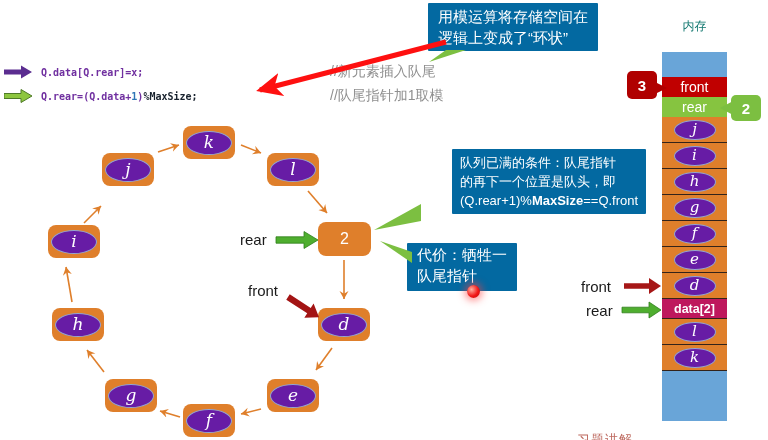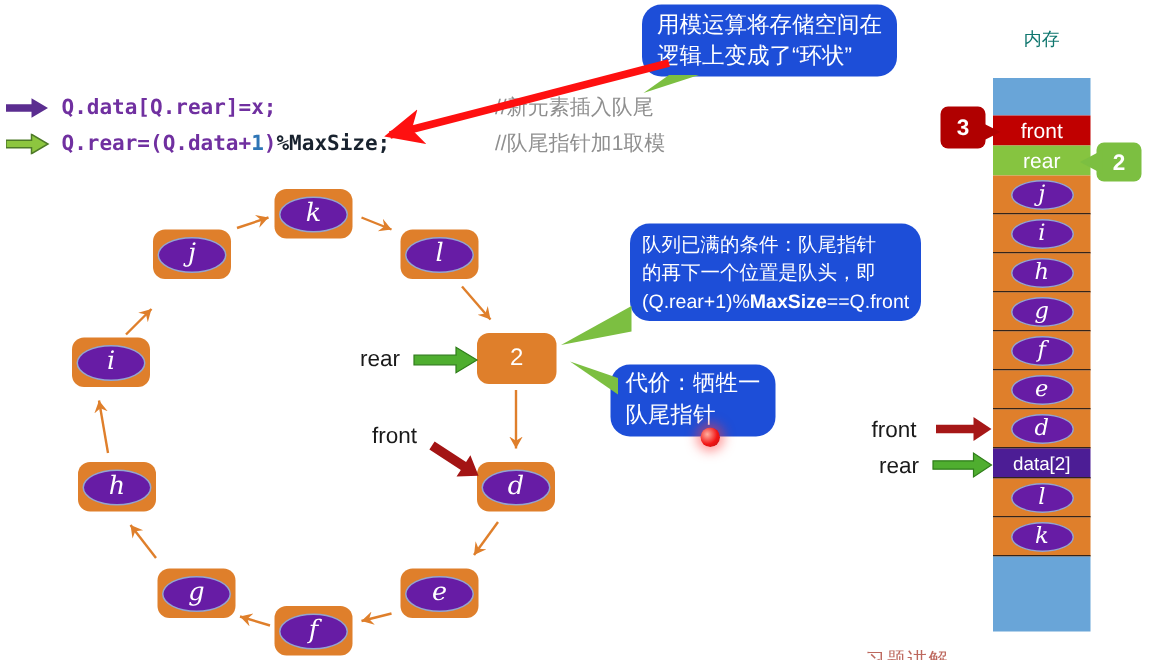--- a/index.html
+++ b/index.html
@@ -1,50 +1,50 @@
 <!DOCTYPE html>
 <html><head>
 <meta charset="utf-8">
 <style>
   html,body{margin:0;padding:0;background:#fff;}
   .canvas{position:relative;width:768px;height:440px;background:#ffffff;overflow:hidden;
           font-family:"Liberation Sans",sans-serif;}
 
   
   .code-line{position:absolute;display:flex;align-items:center;gap:7px;height:20px;}
-  .code{font-family:"DejaVu Sans Mono",monospace;font-weight:bold;font-size:14px;color:#7030A0;white-space:pre;}
+  .code{font-family:"DejaVu Sans Mono",monospace;font-weight:bold;font-size:10px;color:#7030A0;white-space:pre;}
   .code .num{color:#2E75B6;}
   .code .tail{color:#18222e;}
   .comment{position:absolute;font-size:14px;color:#8f8f8f;white-space:pre;}
 
   
-  .bubble{position:absolute;background:#1d4ed8;color:#fff;border-radius:13px;padding:3px 10px;
+  .bubble{position:absolute;background:#0369a1;color:#fff;border-radius:1px;padding:3px 10px;
           font-size:15px;line-height:21px;white-space:nowrap;}
-  .bubble.small{font-size:13px;line-height:19px;padding:4px 8px;}
+  .bubble.small{font-size:13px;line-height:19px;padding:4px 8px;margin-left:32px;}
   .bubble b{font-weight:bold;}
 
   
   .node{position:absolute;width:52px;height:33px;background:#DF7F2B;border-radius:8px;
         display:flex;align-items:center;justify-content:center;}
   .ell{width:46px;height:24px;background:#671CA5;border:1px solid #93A5D0;border-radius:50%;
        display:flex;align-items:center;justify-content:center;color:#fff;
        font-family:"DejaVu Serif",serif;font-style:italic;font-size:17px;line-height:1;padding-bottom:1px;box-sizing:border-box;}
   .box2{position:absolute;width:53px;height:34px;background:#DF7F2B;border-radius:8px;color:#fff;
         display:flex;align-items:center;justify-content:center;font-size:16px;}
   .ringlabel{position:absolute;font-size:15px;color:#1a1a1a;}
 
   
   .mem{position:absolute;left:662px;top:52px;width:65px;display:flex;flex-direction:column;}
   .mem > div{box-sizing:border-box;width:65px;display:flex;align-items:center;justify-content:center;}
   .m-blue{background:#69A5D8;}
   .m-front{height:20px;background:#C00000;color:#fff;font-size:14px;}
   .m-rear{height:20px;background:#86C440;color:#fff;font-size:14px;}
   .m-cell{height:26px;background:#DF7F2B;border-bottom:1px solid #33231a;}
   .m-cell .ell{width:42px;height:20px;font-size:15px;}
-  .m-data{height:20px;background:#4c1d95;border-bottom:1px solid #33231a;color:#fff;font-size:12.5px;}
+  .m-data{height:20px;background:#be185d;border-bottom:1px solid #33231a;color:#fff;font-size:12.5px;font-weight:bold;}
   .mem-title{position:absolute;left:662px;top:18px;width:65px;text-align:center;font-size:12px;color:#0f766e;}
   .memlabel{position:absolute;font-size:15px;color:#1a1a1a;}
 
   .callout{position:absolute;border-radius:5px;color:#fff;display:flex;align-items:center;justify-content:center;
            font-size:15px;font-weight:bold;}
   .c3{left:627px;top:71px;width:30px;height:28px;background:#B00000;}
   .c2{left:731px;top:95px;width:30px;height:26px;background:#7CBF41;}
 
   .laser{position:absolute;left:467px;top:285px;width:13px;height:13px;border-radius:50%;
          background:radial-gradient(circle at 35% 35%, #ffb0a0, #f21616 55%, #b80d0d);

